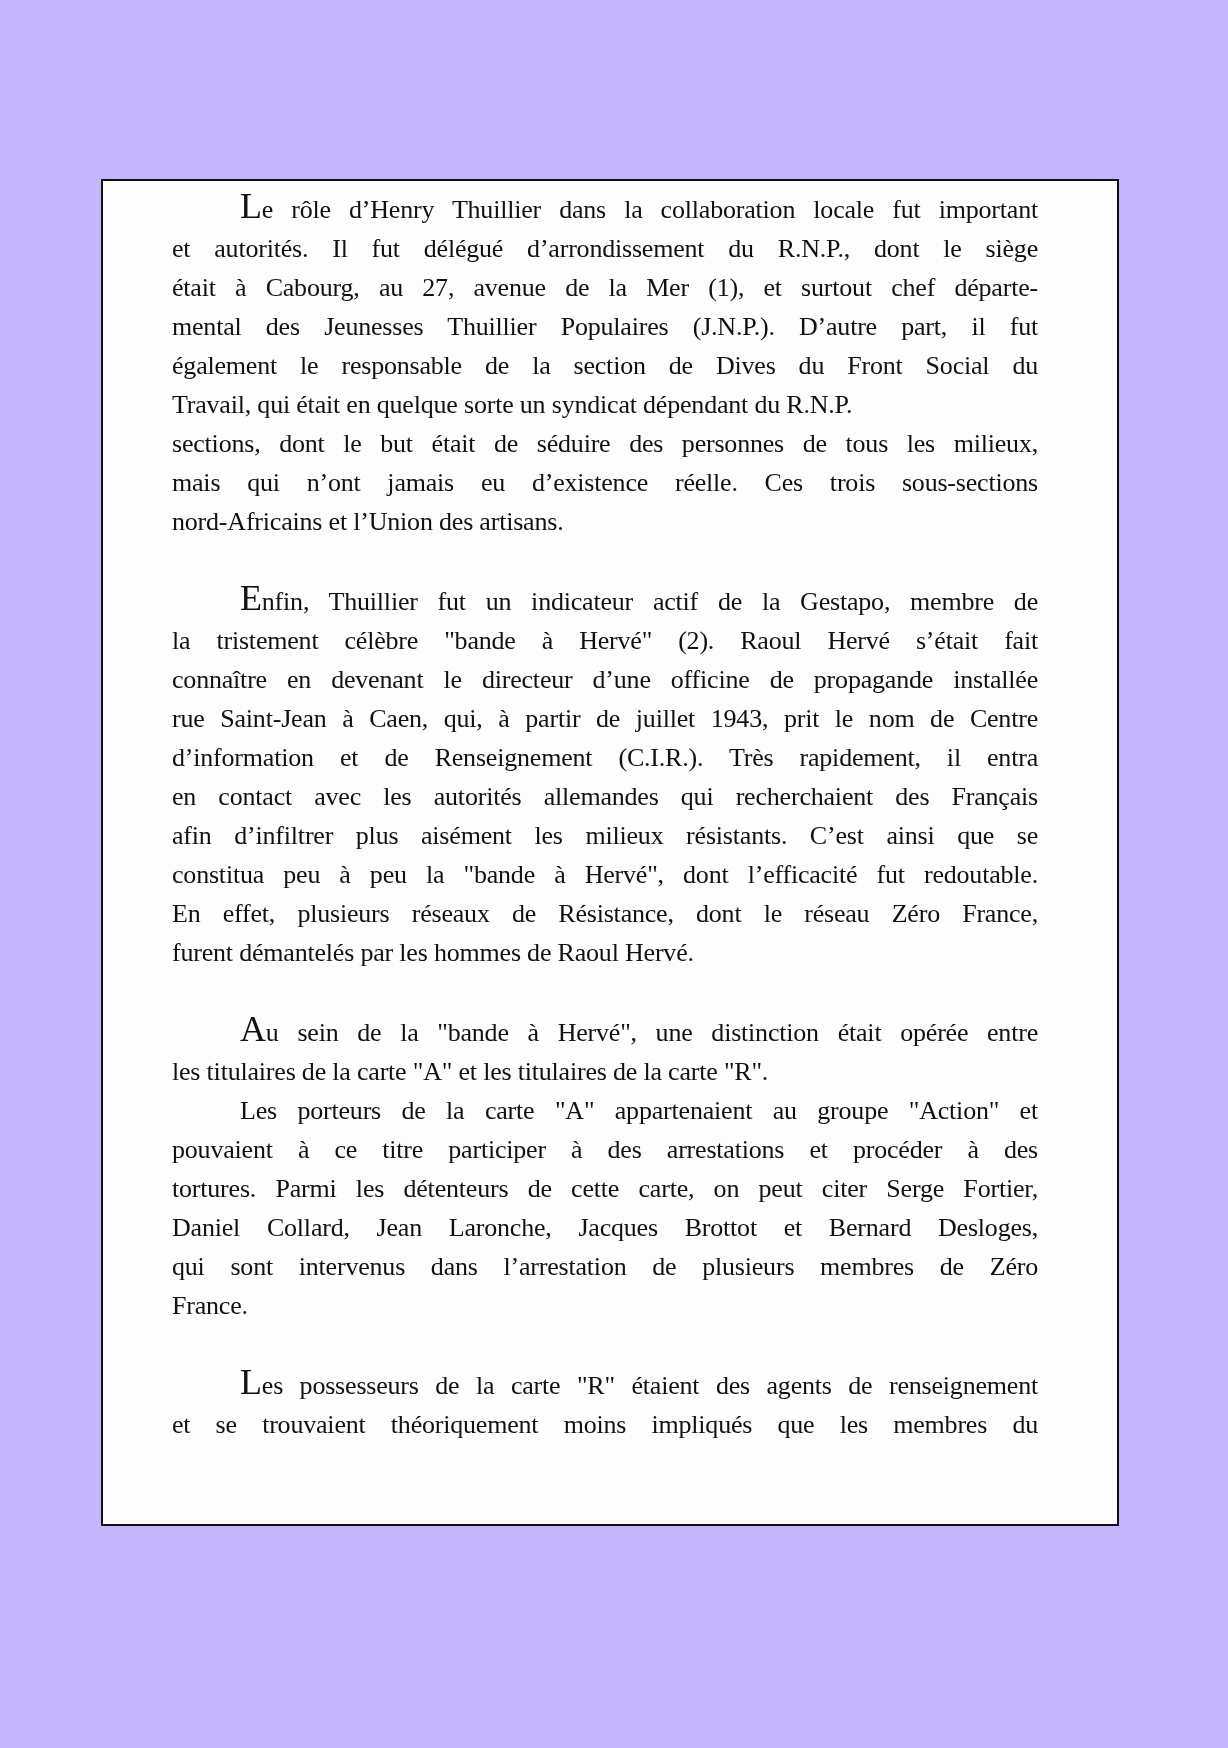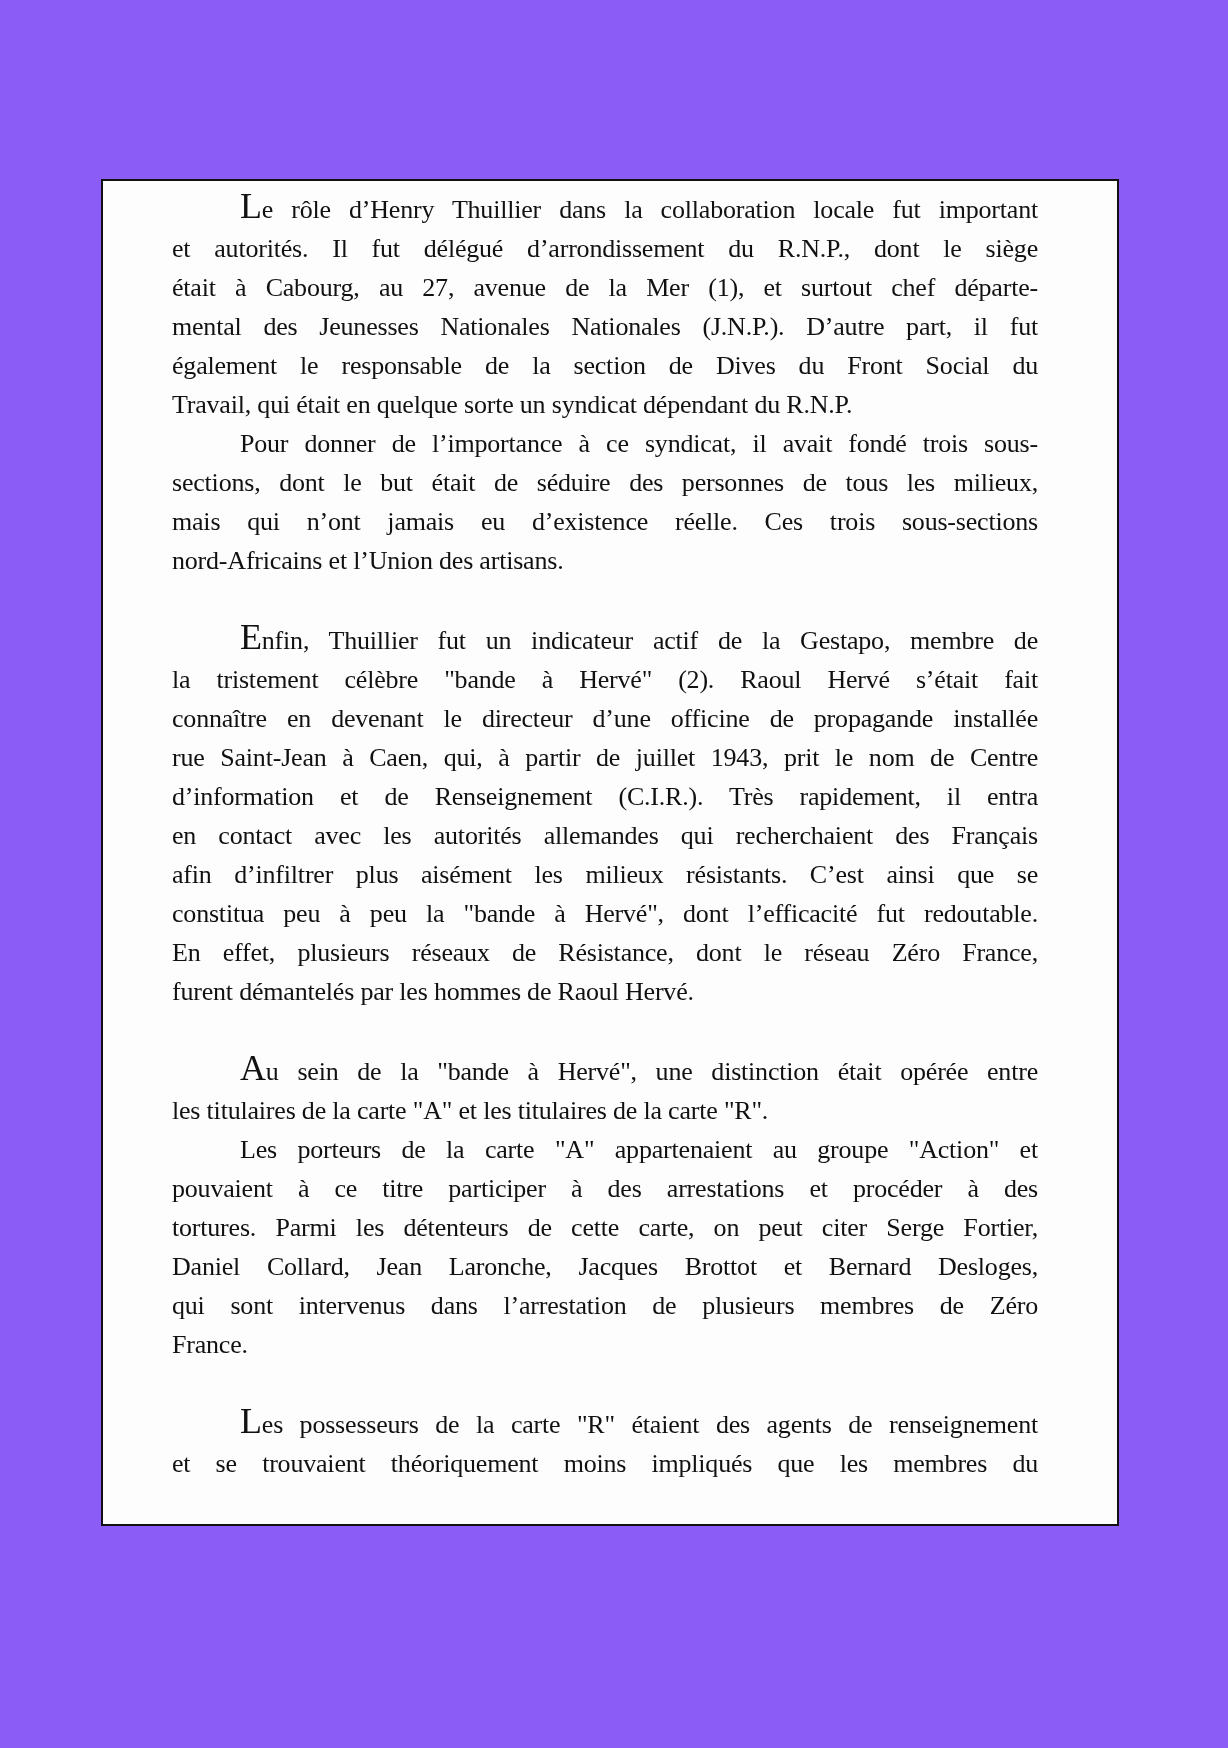--- a/index.html
+++ b/index.html
@@ -1,18 +1,18 @@
 <!DOCTYPE html>
 <html><head>
 <meta charset="utf-8">
 <style>
   html, body { margin: 0; padding: 0; background: #ffffff; }
   body { width: 1228px; height: 1748px; position: relative; overflow: hidden; }
   .page {
-    position: absolute; left: 0; top: 0; width: 1228px; height: 1748px; background: #8b5cf6;
+    position: absolute; left: 0; top: 0; width: 1228px; height: 1748px; background: #c4b5fd;
   }
   .frame {
     position: absolute;
     left: 101px; top: 179px;
     width: 1014px; height: 1343px;
     border: 2px solid #111111;
     background: #fdfdfd;
     box-sizing: content-box;
   }
   .text {
@@ -46,27 +46,26 @@
 
 <div class="page">
   <div class="frame"></div>
 
   <div class="text">
 
     <div>
       <span class="line indent"><span class="dropcap">L</span><span>e rôle d’Henry Thuillier dans la collaboration locale fut important</span></span>
       <span class="line">et autorités. Il fut délégué d’arrondissement du R.N.P., dont le siège</span>
       <span class="line">était à Cabourg, au 27, avenue de la Mer (1), et surtout chef départe-</span>
-      <span class="line">mental des Jeunesses Nationales Nationales (J.N.P.). D’autre part, il fut</span>
+      <span class="line">mental des Jeunesses Thuillier Populaires (J.N.P.). D’autre part, il fut</span>
       <span class="line">également le responsable de la section de Dives du Front Social du</span>
       <span class="line last">Travail, qui était en quelque sorte un syndicat dépendant du R.N.P.</span>
     </div>
 
     <div>
-      <span class="line indent">Pour donner de l’importance à ce syndicat, il avait fondé trois sous-</span>
       <span class="line">sections, dont le but était de séduire des personnes de tous les milieux,</span>
       <span class="line">mais qui n’ont jamais eu d’existence réelle. Ces trois sous-sections</span>
       <span class="line last">nord-Africains et l’Union des artisans.</span>
     </div>
 
     <span class="spacer"></span>
 
     <div>
       <span class="line indent"><span class="dropcap">E</span><span>nfin, Thuillier fut un indicateur actif de la Gestapo, membre de</span></span>
       <span class="line">la tristement célèbre "bande à Hervé" (2). Raoul Hervé s’était fait</span>

